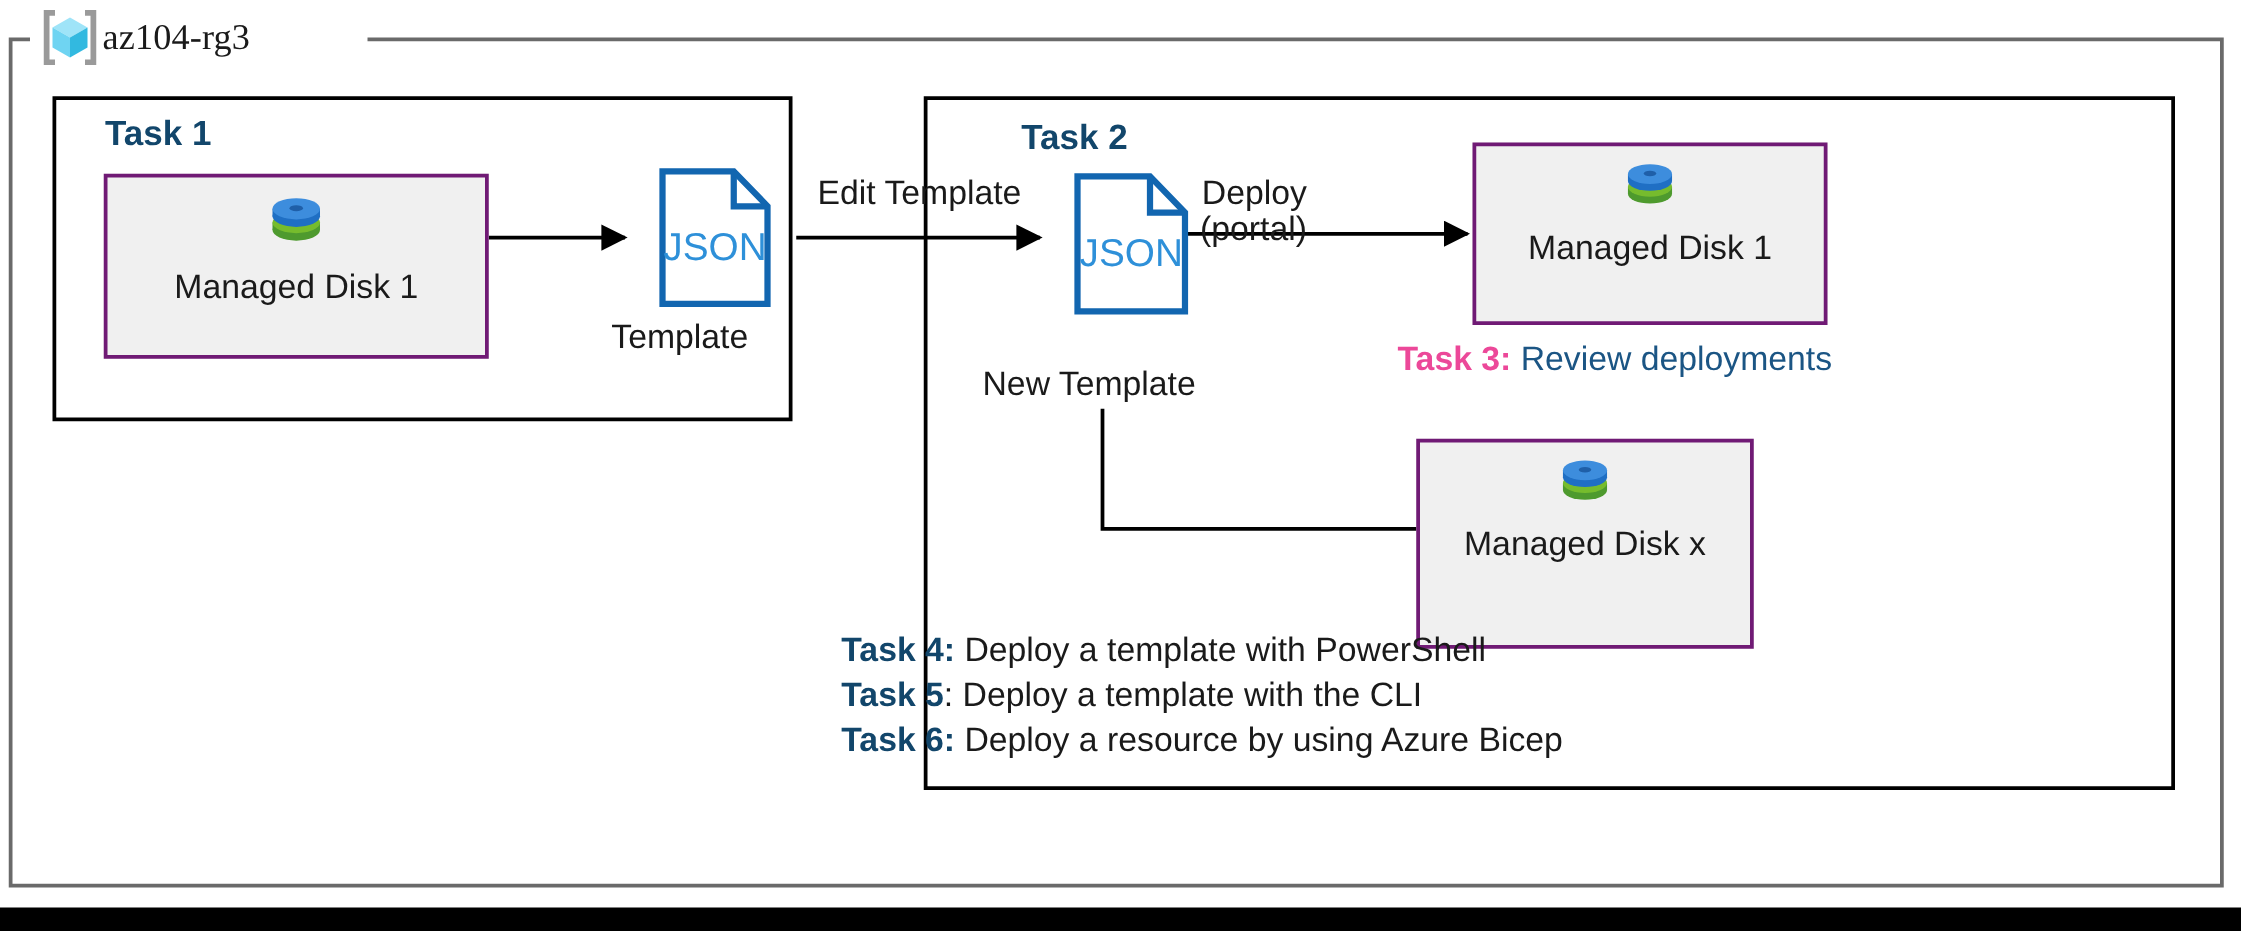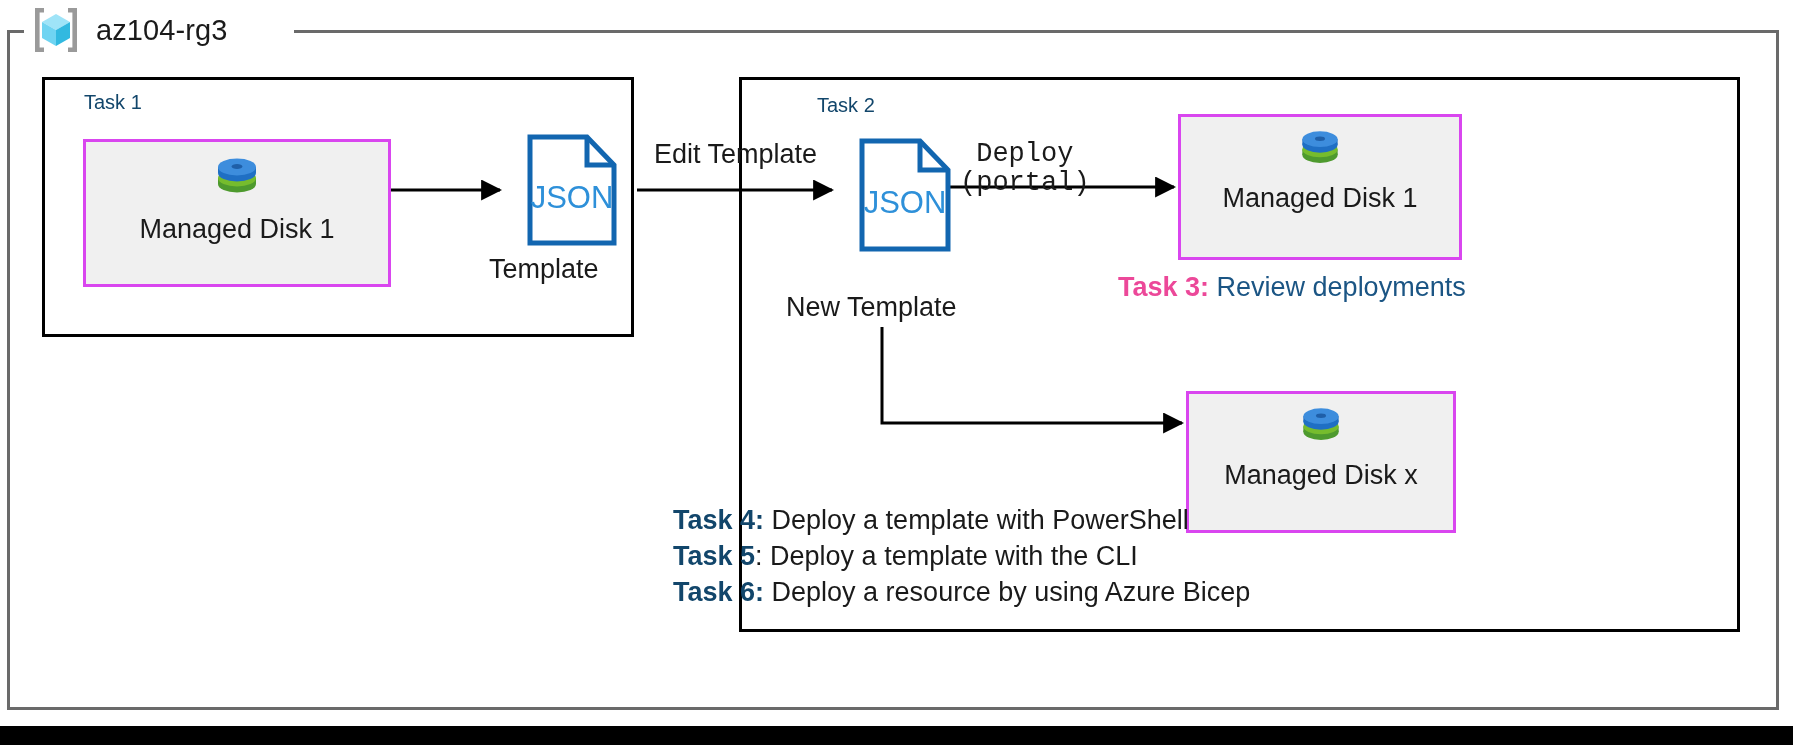--- a/index.html
+++ b/index.html
@@ -29,21 +29,21 @@
   .rg-label-mask{
     position:absolute;
     left:24px; top:18px;
     width:270px; height:26px;
     background:#ffffff;
   }
   .rg-header{
     position:absolute;
     left:30px; top:0px;
     height:60px;
-    display:flex; align-items:center; gap:14px;
+    display:flex; align-items:center; font-family:Liberation Serif, serif;
   }
   .rg-icon{ width:52px; height:52px; display:block; }
   .rg-title{
     font-size:29px;
     color:#1a1a1a;
     letter-spacing:.1px;
     white-space:nowrap;
   }
 
   
@@ -51,42 +51,42 @@
     position:absolute;
     border:3px solid #000000;
     box-sizing:border-box;
     background:#ffffff;
   }
   #panel-task1{ left:42px; top:77px; width:592px; height:260px; }
   #panel-task2{ left:739px; top:77px; width:1001px; height:555px; }
 
   .panel-title{
     position:absolute;
-    font-size:20px;
-    font-weight:normal;
+    font-size:28px;
+    font-weight:bold;
     color:#12466b;
     white-space:nowrap;
   }
   #title-task1{ left:84px; top:91px; }
   #title-task2{ left:817px; top:94px; }
 
   
   .res-box{
     position:absolute;
     background:#f0f0f0;
-    border:3px solid #d946ef;
+    border:3px solid #701a75;
     box-sizing:border-box;
     display:flex;
     flex-direction:column;
     align-items:center;
     justify-content:flex-start;
   }
   #box-disk1-a{ left:83px; top:139px; width:308px; height:148px; }
   #box-disk1-b{ left:1178px; top:114px; width:284px; height:146px; }
-  #box-diskx{   left:1186px; top:351px; width:270px; height:142px;margin-top:40px; }
+  #box-diskx{   left:1133px; top:351px; width:270px; height:168px; }
 
   .res-icon{ margin-top:14px; width:56px; height:52px; display:block; }
   #box-disk1-b .res-icon, #box-diskx .res-icon{ margin-top:12px; width:52px;height:48px;}
   .res-label{
     margin-top:6px;
     font-size:27px;
     color:#1a1a1a;
     white-space:nowrap;
   }
 
@@ -108,21 +108,21 @@
   .conn{ position:absolute; left:0; top:0; width:1793px; height:745px; pointer-events:none; }
 
   .edge-label{
     position:absolute;
     font-size:27px;
     color:#1a1a1a;
     white-space:nowrap;
     line-height:1.06;
   }
   #lbl-edit{ left:654px; top:140px; }
-  #lbl-deploy{ left:960px; top:140px; text-align:center;font-family:Liberation Mono, monospace;}
+  #lbl-deploy{ left:960px; top:140px; text-align:right;}
 
   
   .task-note{
     position:absolute;
     font-size:27px;
     color:#1a1a1a;
     white-space:nowrap;
   }
   .task-note .tk{ font-weight:bold; color:#12466b; }
   #note-task3{ left:1118px; top:272px; color:#1b5584; }

